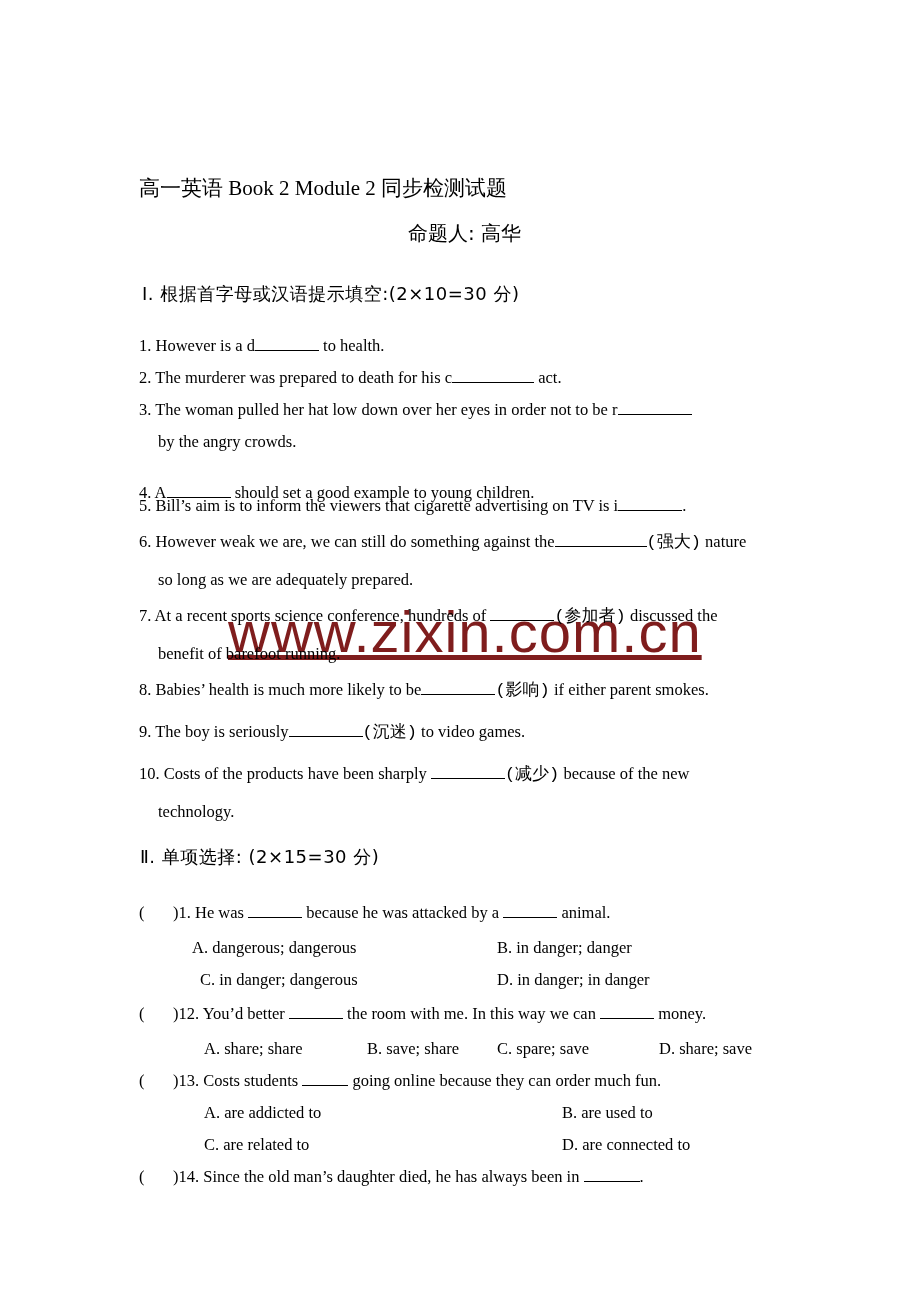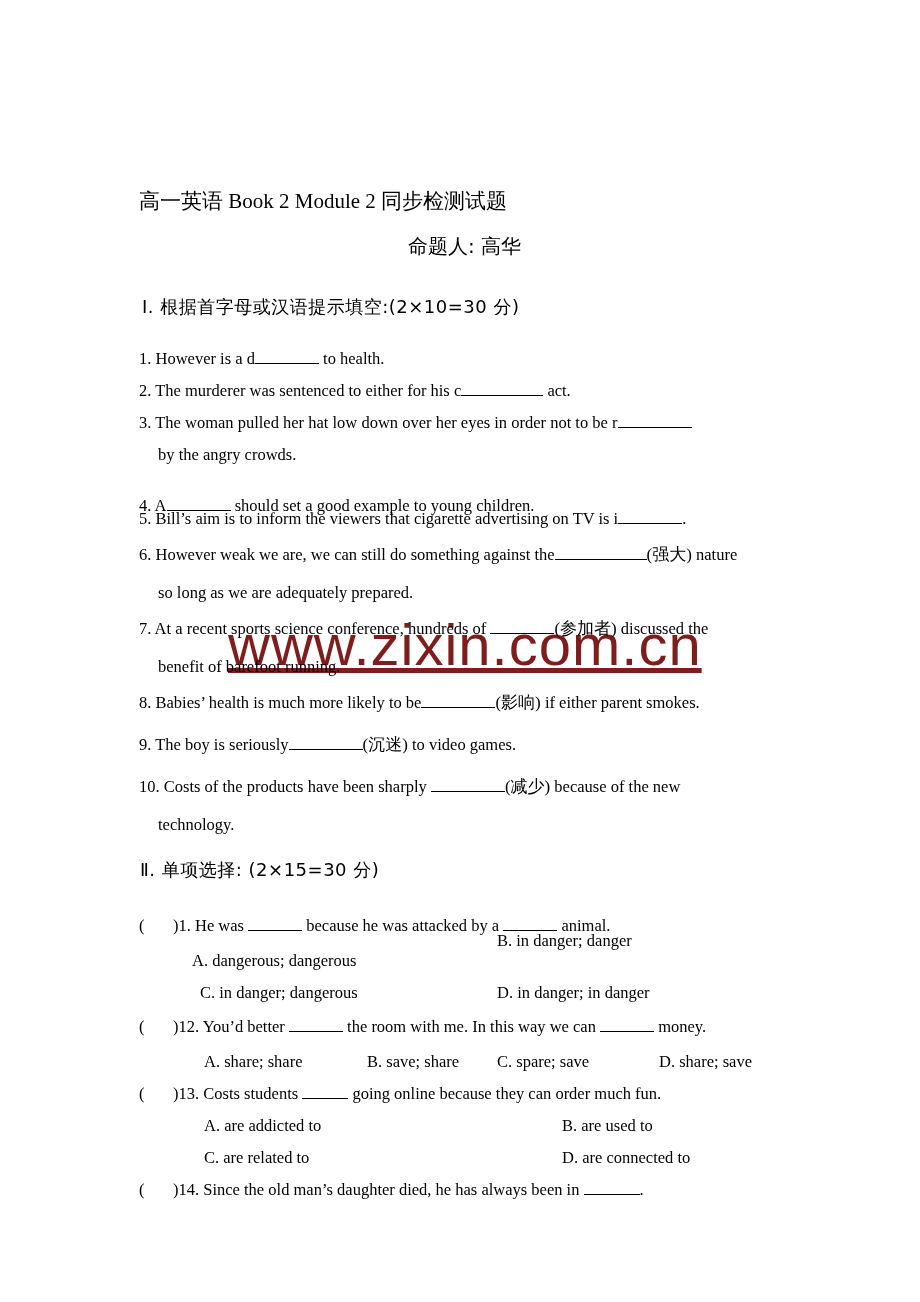--- a/index.html
+++ b/index.html
@@ -14,21 +14,21 @@
       overflow: hidden;
       font-family: "Liberation Serif", "DejaVu Serif", serif;
       color: #000000;
     }
     .page {
       position: absolute;
       left: 0; top: 0;
       width: 920px;
       height: 1302px;
     }
-    .abs { position: absolute; white-space: nowrap; margin-top: 13px; }
+    .abs { position: absolute; white-space: nowrap; }
     .title {
       left: 139px; top: 173px;
       font-size: 21px;
       line-height: 30px;
     }
     .author {
       left: 408px; top: 218px;
       font-size: 20px;
       line-height: 30px;
       font-family: "DejaVu Sans", "Liberation Sans", sans-serif;
@@ -40,21 +40,21 @@
       font-weight: normal;
       letter-spacing: 0.5px;
     }
     .sec1 { left: 142px; top: 280px; }
     .sec2 { left: 140px; top: 843px; }
     .line {
       font-size: 16.5px;
       line-height: 22px;
     }
     .cjk {
-      font-family: Liberation Serif, serif;
+      font-family: Liberation Mono, monospace;
       font-size: 17px;
     }
     .blank {
       display: inline-block;
       border-bottom: 1px solid #000;
       height: 14px;
       vertical-align: baseline;
     }
     .watermark {
       left: 228px; top: 600px;
@@ -87,21 +87,21 @@
 
     <div class="abs section-heading sec1">Ⅰ. 根据首字母或汉语提示填空:(2×10=30 分)</div>
 
     <div class="abs line" style="left:139px; top:335px;">
       <span>1.</span>
       <span>However is a d</span><span class="blank" style="width:64px"></span><span> to health.</span>
     </div>
 
     <div class="abs line" style="left:139px; top:367px;">
       <span>2.</span>
-      <span>The murderer was sentenced to either for his c</span><span class="blank" style="width:82px"></span><span> act.</span>
+      <span>The murderer was prepared to death for his c</span><span class="blank" style="width:82px"></span><span> act.</span>
     </div>
 
     <div class="abs line" style="left:139px; top:399px;">
       <span>3.</span>
       <span>The woman pulled her hat low down over her eyes in order not to be r</span><span class="blank" style="width:74px"></span>
     </div>
     <div class="abs line" style="left:158px; top:431px;">by the angry crowds.</div>
 
     <div class="abs line" style="left:139px; top:482px;">
       <span>4.</span>
@@ -141,21 +141,21 @@
     </div>
     <div class="abs line" style="left:158px; top:801px;">technology.</div>
 
     <div class="abs section-heading sec2">Ⅱ. 单项选择: (2×15=30 分)</div>
 
     <div class="abs line" style="left:139px; top:902px;">
       <span class="paren"><span>(</span></span><span>)</span><span>1.</span>
       <span>He was </span><span class="blank" style="width:54px"></span><span> because he was attacked by a </span><span class="blank" style="width:54px"></span><span> animal.</span>
     </div>
     <div class="abs line" style="left:192px; top:937px;">A. dangerous; dangerous</div>
-    <div class="abs line" style="left:497px; top:917px;">B. in danger; danger</div>
+    <div class="abs line" style="left:497px; top:937px;">B. in danger; danger</div>
     <div class="abs line" style="left:200px; top:969px;">C. in danger; dangerous</div>
     <div class="abs line" style="left:497px; top:969px;">D. in danger; in danger</div>
 
     <div class="abs line" style="left:139px; top:1003px;">
       <span class="paren"><span>(</span></span><span>)</span><span>12.</span>
       <span>You’d better </span><span class="blank" style="width:54px"></span><span> the room with me. In this way we can </span><span class="blank" style="width:54px"></span><span> money.</span>
     </div>
     <div class="abs line" style="left:204px; top:1038px;">A. share; share</div>
     <div class="abs line" style="left:367px; top:1038px;">B. save; share</div>
     <div class="abs line" style="left:497px; top:1038px;">C. spare; save</div>

